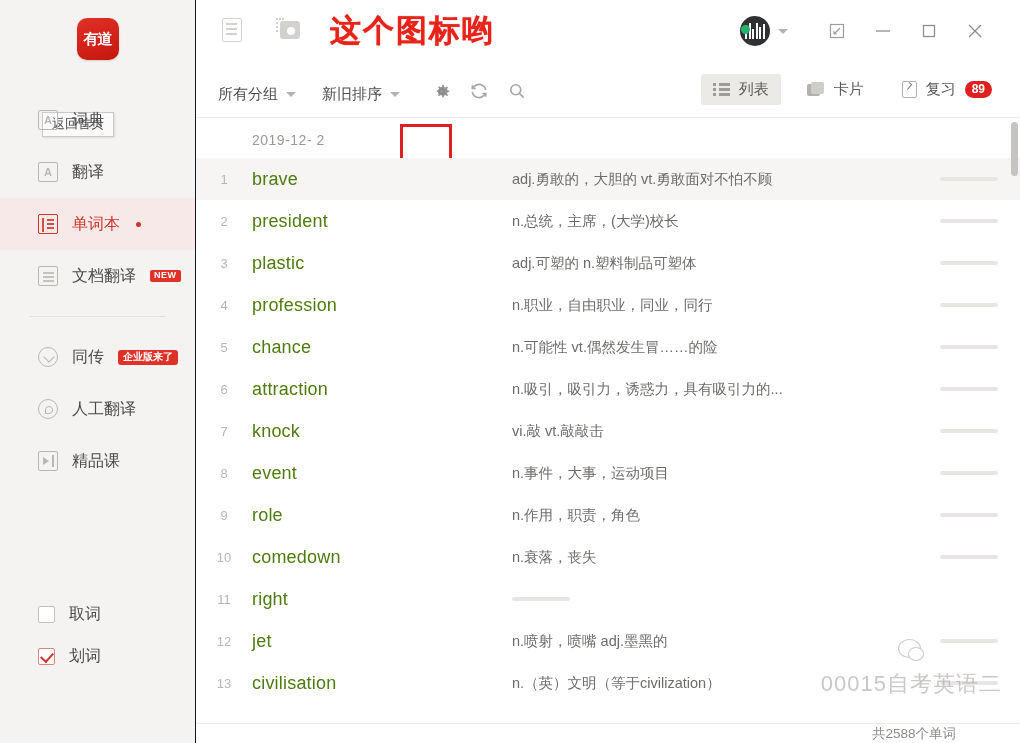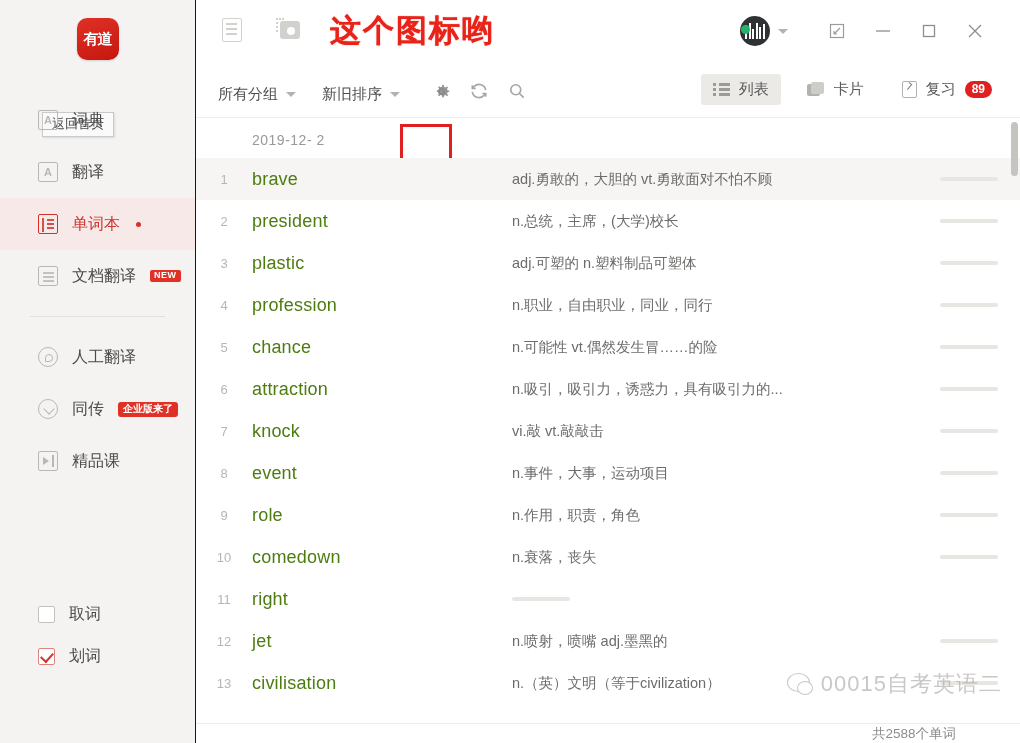--- a/index.html
+++ b/index.html
@@ -166,20 +166,21 @@
     position:absolute; left:0; right:0; bottom:0; height:20px;
     border-top:1px solid #eeecea; background:#fff;
     display:flex; align-items:center; justify-content:flex-end;
     padding-right:64px; font-size:13.5px; color:#8e8c89;
   }
   .watermark {
     position:absolute; right:18px; bottom:44px;
     display:flex; align-items:center; gap:8px;
     font-size:22px; color:#a9a7a4; opacity:.62; pointer-events:none;
     letter-spacing:1px;
+    flex-direction:column;
   }
   .wc-ic { width:26px;height:22px;position:relative; }
   .wc-ic:before{content:"";position:absolute;left:0;top:0;width:21px;height:17px;border:1.6px solid #a9a7a4;border-radius:50%;}
   .wc-ic:after{content:"";position:absolute;right:0;bottom:0;width:14px;height:12px;border:1.6px solid #a9a7a4;border-radius:50%;background:#fff;}
 
   .scrollbar {
     position:absolute; right:2px; top:4px; width:7px; height:54px;
     background:#c6c4c1; border-radius:4px; cursor:pointer;
   }
 </style>
@@ -210,27 +211,27 @@
       </div>
       <div class="nav-item">
         <span class="nav-ic doc"></span>
         <span>文档翻译</span>
         <span class="badge-new">NEW</span>
       </div>
 
       <div class="nav-sep"></div>
 
       <div class="nav-item">
-        <span class="nav-ic circle hr"></span>
-        <span>人工翻译</span>
-      </div>
-      <div class="nav-item">
         <span class="nav-ic circle tc"></span>
         <span>同传</span>
         <span class="badge-ent">企业版来了</span>
+      </div>
+      <div class="nav-item">
+        <span class="nav-ic circle hr"></span>
+        <span>人工翻译</span>
       </div>
       <div class="nav-item">
         <span class="nav-ic play"></span>
         <span>精品课</span>
       </div>
     </div>
 
     <div class="checks">
       <div class="check-row">
         <span class="cb"></span>

